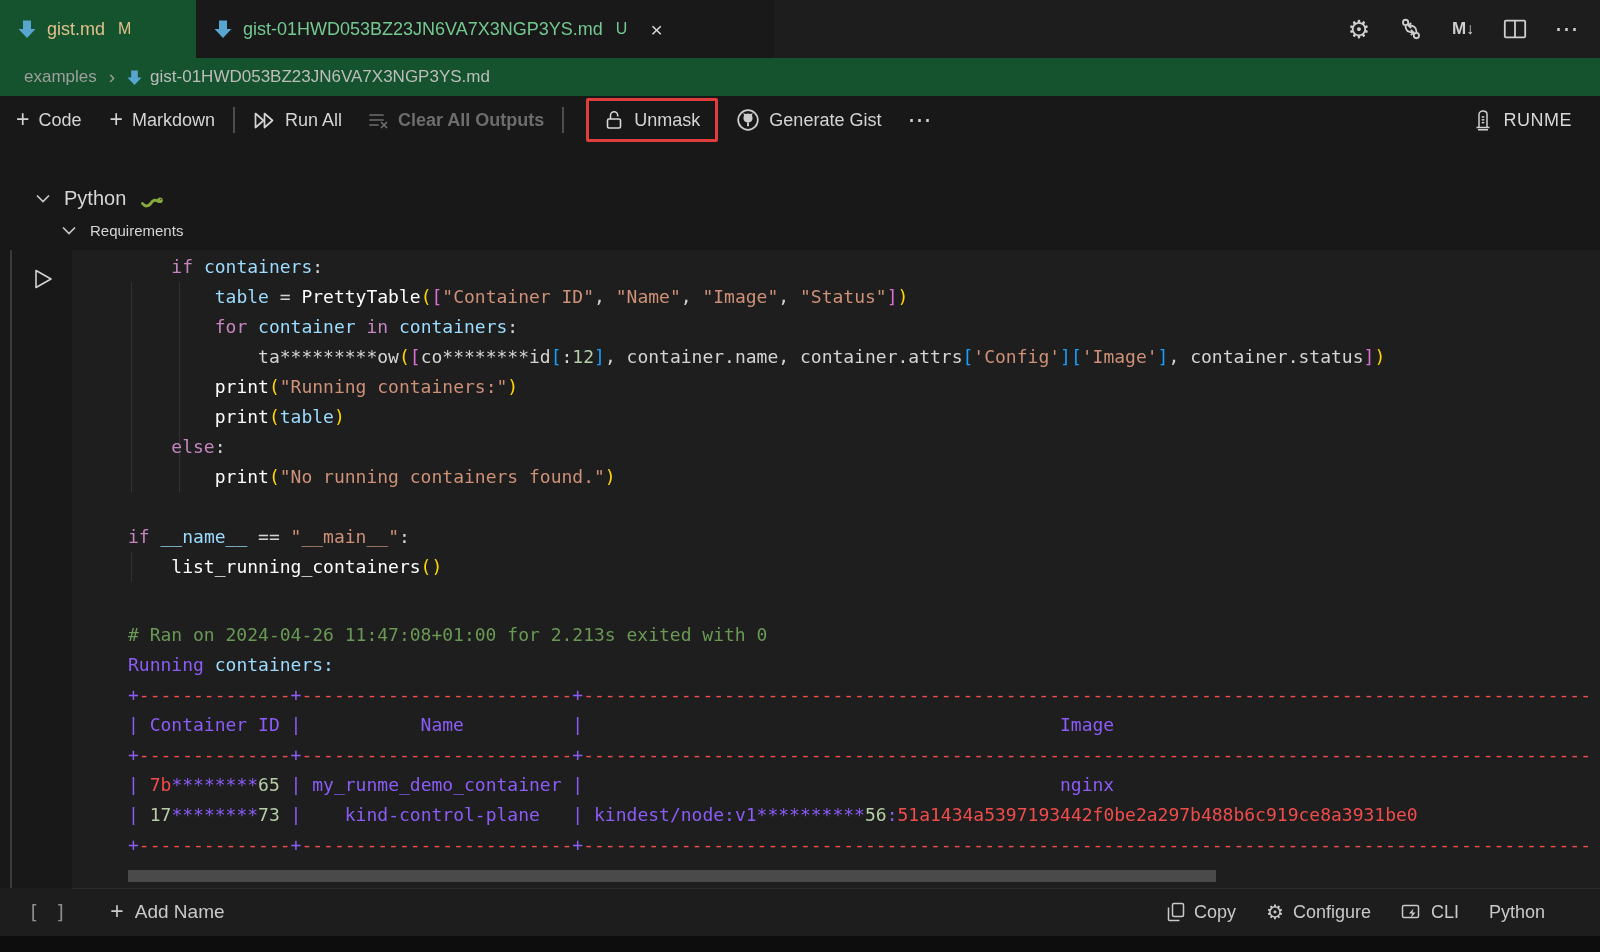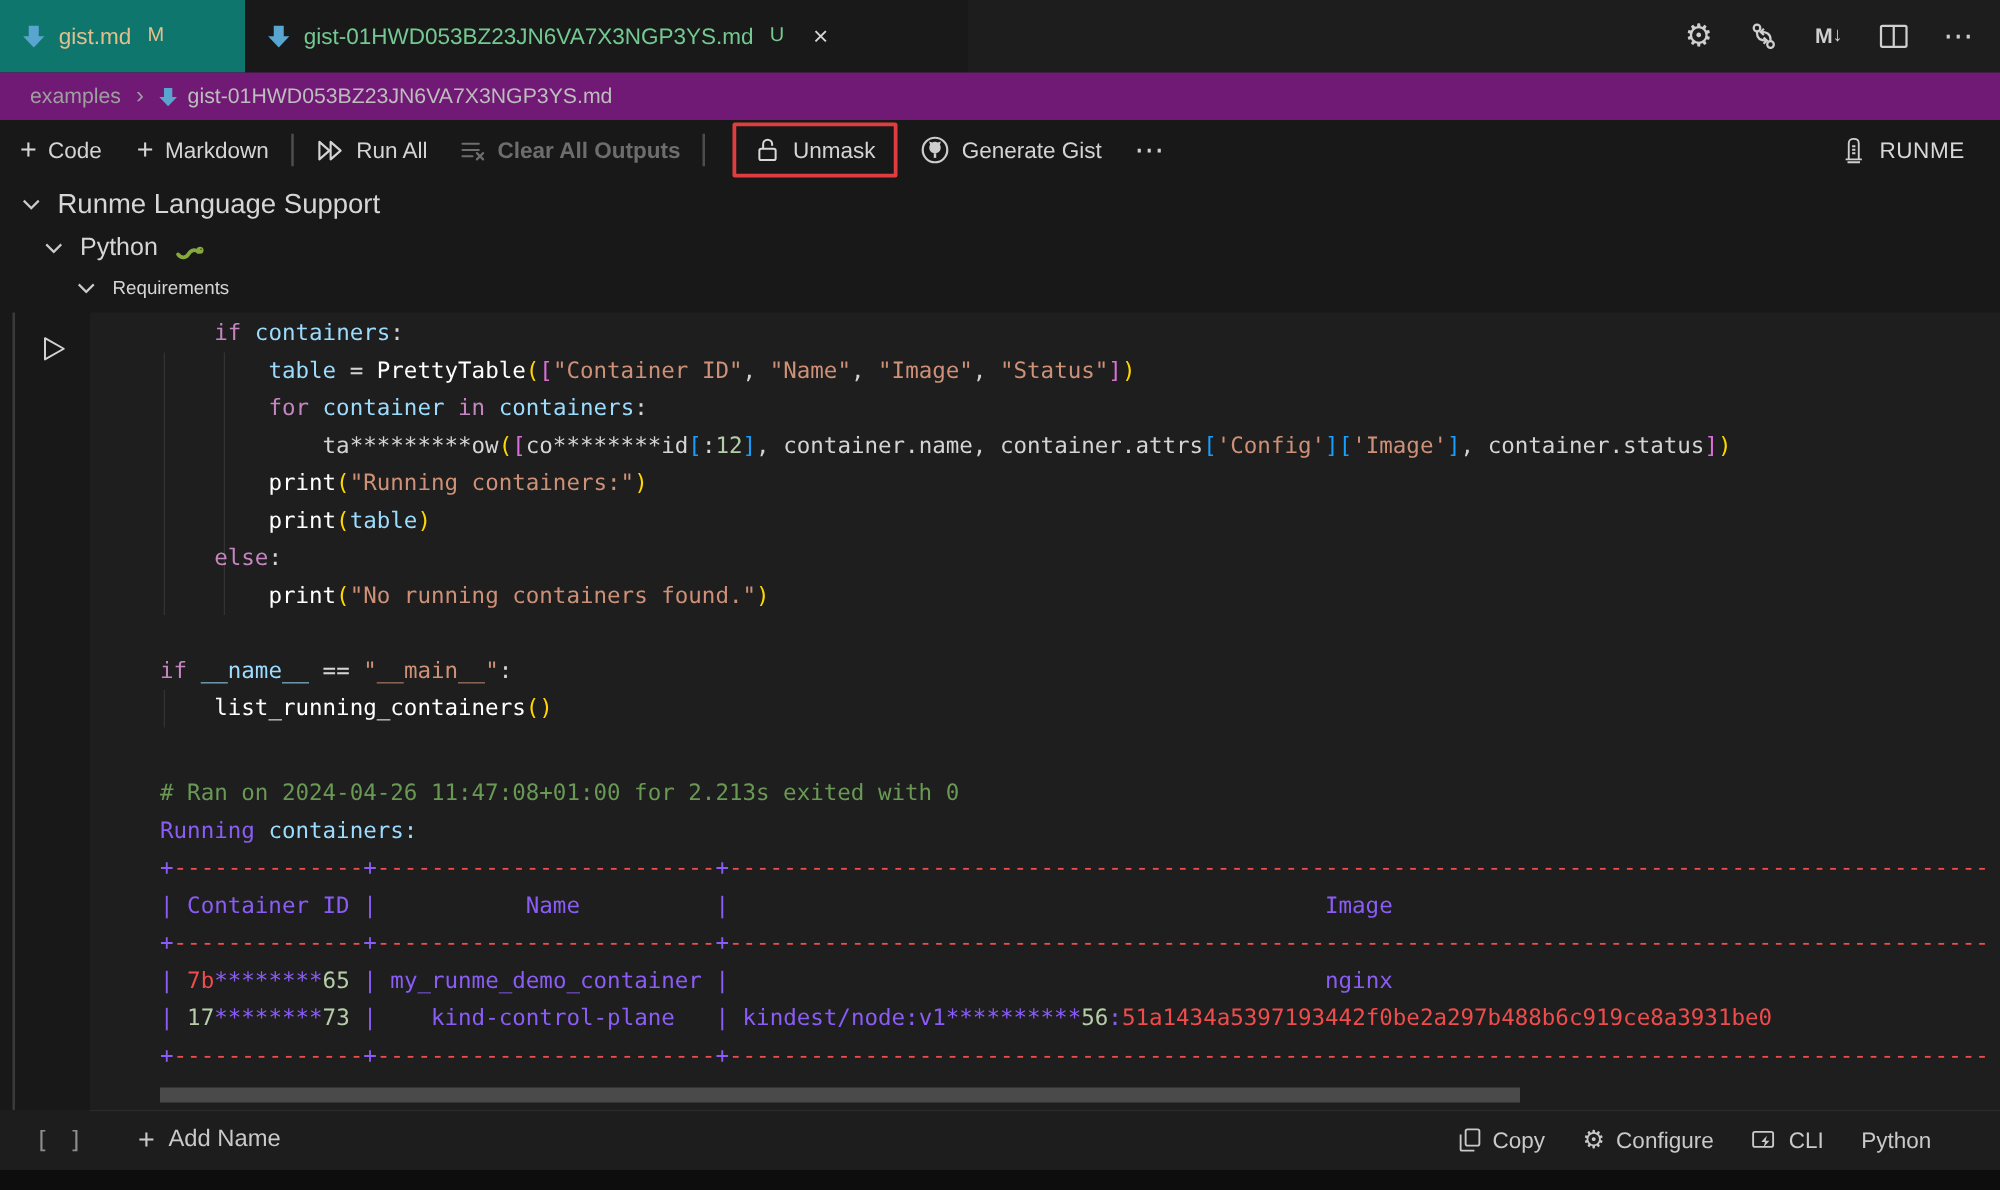--- a/index.html
+++ b/index.html
@@ -2,34 +2,34 @@
 <html><head>
 <meta charset="utf-8">
 <style>
   html,body{margin:0;padding:0;background:#0d0d0d;}
   .screen{position:relative;width:1600px;height:952px;background:#181818;overflow:hidden;
           font-family:"Liberation Sans",sans-serif;color:#cccccc;-webkit-font-smoothing:antialiased;}
 
   
   .tabbar{position:absolute;left:0;top:0;width:1600px;height:58px;background:#1d1d1d;display:flex;}
   .tab{display:flex;align-items:center;gap:11px;padding:0 18px;font-size:18px;box-sizing:border-box;cursor:pointer;}
-  .tab.t1{width:196px;background:#0f766e;color:#E2C08D;}
+  .tab.t1{width:196px;background:#14532d;color:#E2C08D;}
   .tab.t2{width:578px;background:#191919;color:#73C991;}
   .tab .badge{font-size:16px;margin-left:2px;}
   .tab .close{color:#d6d6d6;font-size:21px;margin-left:12px;line-height:1;}
   .winicons{position:absolute;right:20px;top:0;height:58px;display:flex;align-items:center;gap:26px;color:#cfcfcf;}
   .winicons .wi{display:flex;align-items:center;justify-content:center;width:26px;height:26px;}
   .gear-glyph{font-size:25px;line-height:1;color:#cfcfcf;}
   .mdown{display:flex;align-items:center;font-size:17px;font-weight:700;color:#cfcfcf;}
   .mdown .arr{font-weight:400;font-size:16px;margin-left:0px;}
   .dots{font-size:24px;letter-spacing:1px;color:#cfcfcf;}
 
   
   .breadcrumb{position:absolute;left:0;top:58px;width:1600px;height:38px;display:flex;align-items:center;
-              font-size:17px;color:#9f9f9f;background:#701a75;}
+              font-size:17px;color:#9f9f9f;background:#14532d;}
   .breadcrumb .bc-folder{margin-left:24px;}
   .breadcrumb .bc-sep{margin:0 12px;font-size:19px;}
   .breadcrumb .bc-file{margin-left:8px;color:#bdbdbd;}
 
   
   .toolbar{position:absolute;left:0;top:96px;width:1600px;height:48px;display:flex;align-items:center;
            font-size:18px;color:#d4d4d4;background:#181818;}
   .tbtn{display:flex;align-items:center;gap:9px;cursor:pointer;white-space:nowrap;}
   .tplus{font-size:23px;font-weight:300;line-height:1;margin-top:-2px;}
   .tsep{width:2px;height:26px;background:#4d4d4d;margin:0 18px;}
@@ -198,28 +198,20 @@
           <line x1="9.7" y1="9" x2="12.3" y2="9"></line>
             <line x1="9.7" y1="11.8" x2="12.3" y2="11.8"></line>
             <line x1="9.7" y1="14.6" x2="12.3" y2="14.6"></line>
           <path d="M4.5 19.5h13M6 21.8h10"></path>
         </svg>
       </span>
       <span>RUNME</span>
     </div>
   </div>
 
-  <div class="hrow h1r">
-    <span class="chev">
-      <svg width="14" height="9" viewBox="0 0 14 9" fill="none" stroke="#c9c9c9" stroke-width="1.7">
-          <polyline points="1,1.5 7,7.5 13,1.5"></polyline>
-        </svg>
-    </span>
-    <span>Runme Language Support</span>
-  </div>
   <div class="hrow h2r">
     <span class="chev">
       <svg width="14" height="9" viewBox="0 0 14 9" fill="none" stroke="#c9c9c9" stroke-width="1.7">
           <polyline points="1,1.5 7,7.5 13,1.5"></polyline>
         </svg>
     </span>
     <span>Python</span>
     <span>
       <svg width="26" height="18" viewBox="0 0 26 18">
         <path d="M2.5 13.5c2.5 3.5 6.5 3 8.5-.5 1.8-3.2 5-3.6 7.5-1.6" fill="none" stroke="#86A93E" stroke-width="3" stroke-linecap="round"></path>

